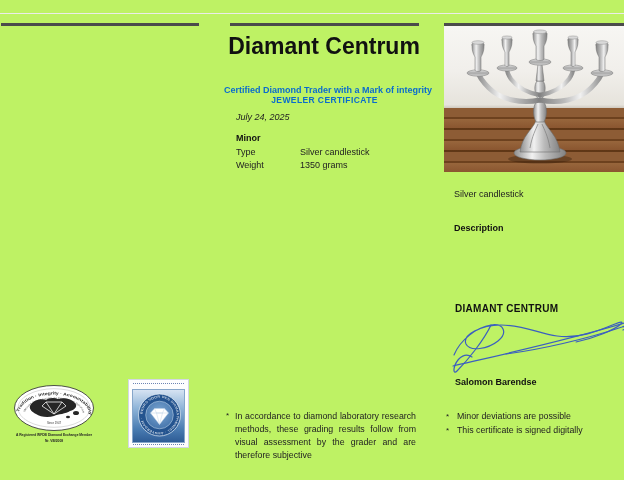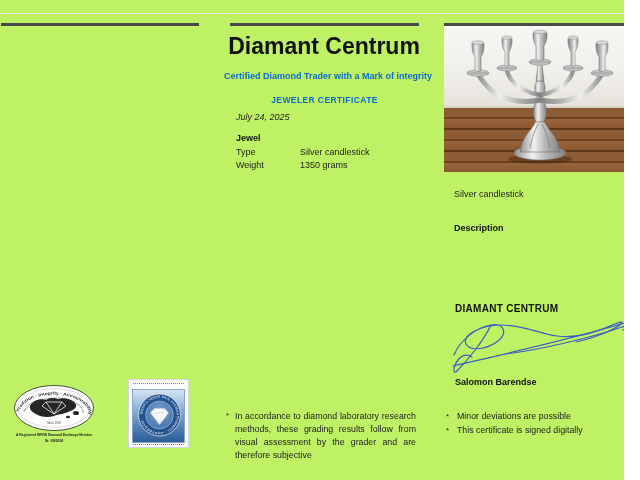--- a/index.html
+++ b/index.html
@@ -6,21 +6,21 @@
   .page{position:relative;width:624px;height:480px;background:#bef264;overflow:hidden;
         font-family:"Liberation Sans","DejaVu Sans",sans-serif;color:#1c1c1c;}
   .fold-line{position:absolute;left:0;top:13px;width:640px;height:1px;background:#ebebeb;}
   .panel-line{position:absolute;top:23px;height:3px;background:#4b4b4b;}
   .pl-left{left:1px;width:198px;}
   .pl-mid{left:230px;width:189px;}
   .pl-right{left:444px;width:193px;}
 
   .brand{position:absolute;left:228px;top:33px;width:192px;text-align:center;
          font-size:23px;font-weight:bold;color:#111;white-space:nowrap;}
-  .tagline{position:absolute;left:224px;top:71px;width:200px;text-align:right;
+  .tagline{position:absolute;left:224px;top:85px;width:200px;text-align:right;
            font-size:9px;font-weight:bold;color:#0a6cce;white-space:nowrap;}
   .cert-title{position:absolute;left:230px;top:95px;width:189px;text-align:center;
               font-size:8.5px;font-weight:bold;color:#0a6cce;letter-spacing:0.4px;}
   .date{position:absolute;left:236px;top:112px;font-size:9px;color:#222;font-style:italic;}
   .jewel-label{position:absolute;left:236px;top:133px;font-size:9px;font-weight:bold;color:#111;}
   .jewel-rows{position:absolute;left:236px;top:146px;width:182px;font-size:9px;color:#222;}
   .jewel-row{display:flex;height:13px;line-height:13px;}
   .jewel-row .lbl{width:64px;flex:none;}
 
   .fn-mid{position:absolute;left:226px;top:410px;width:194px;display:flex;}
@@ -64,21 +64,21 @@
 
   <div class="fold-line"></div>
   <div class="panel-line pl-left"></div>
   <div class="panel-line pl-mid"></div>
   <div class="panel-line pl-right"></div>
 
   <div class="brand">Diamant Centrum</div>
   <div class="tagline">Certified Diamond Trader with a Mark of integrity</div>
   <div class="cert-title">JEWELER CERTIFICATE</div>
   <div class="date">July 24, 2025</div>
-  <div class="jewel-label">Jewel</div>
+  <div class="jewel-label">Minor</div>
   <div class="jewel-rows">
     <div class="jewel-row">
       <span class="lbl">Type</span>
       <span class="val">Silver candlestick</span>
     </div>
     <div class="jewel-row">
       <span class="lbl">Weight</span>
       <span class="val">1350 grams</span>
     </div>
   </div>

